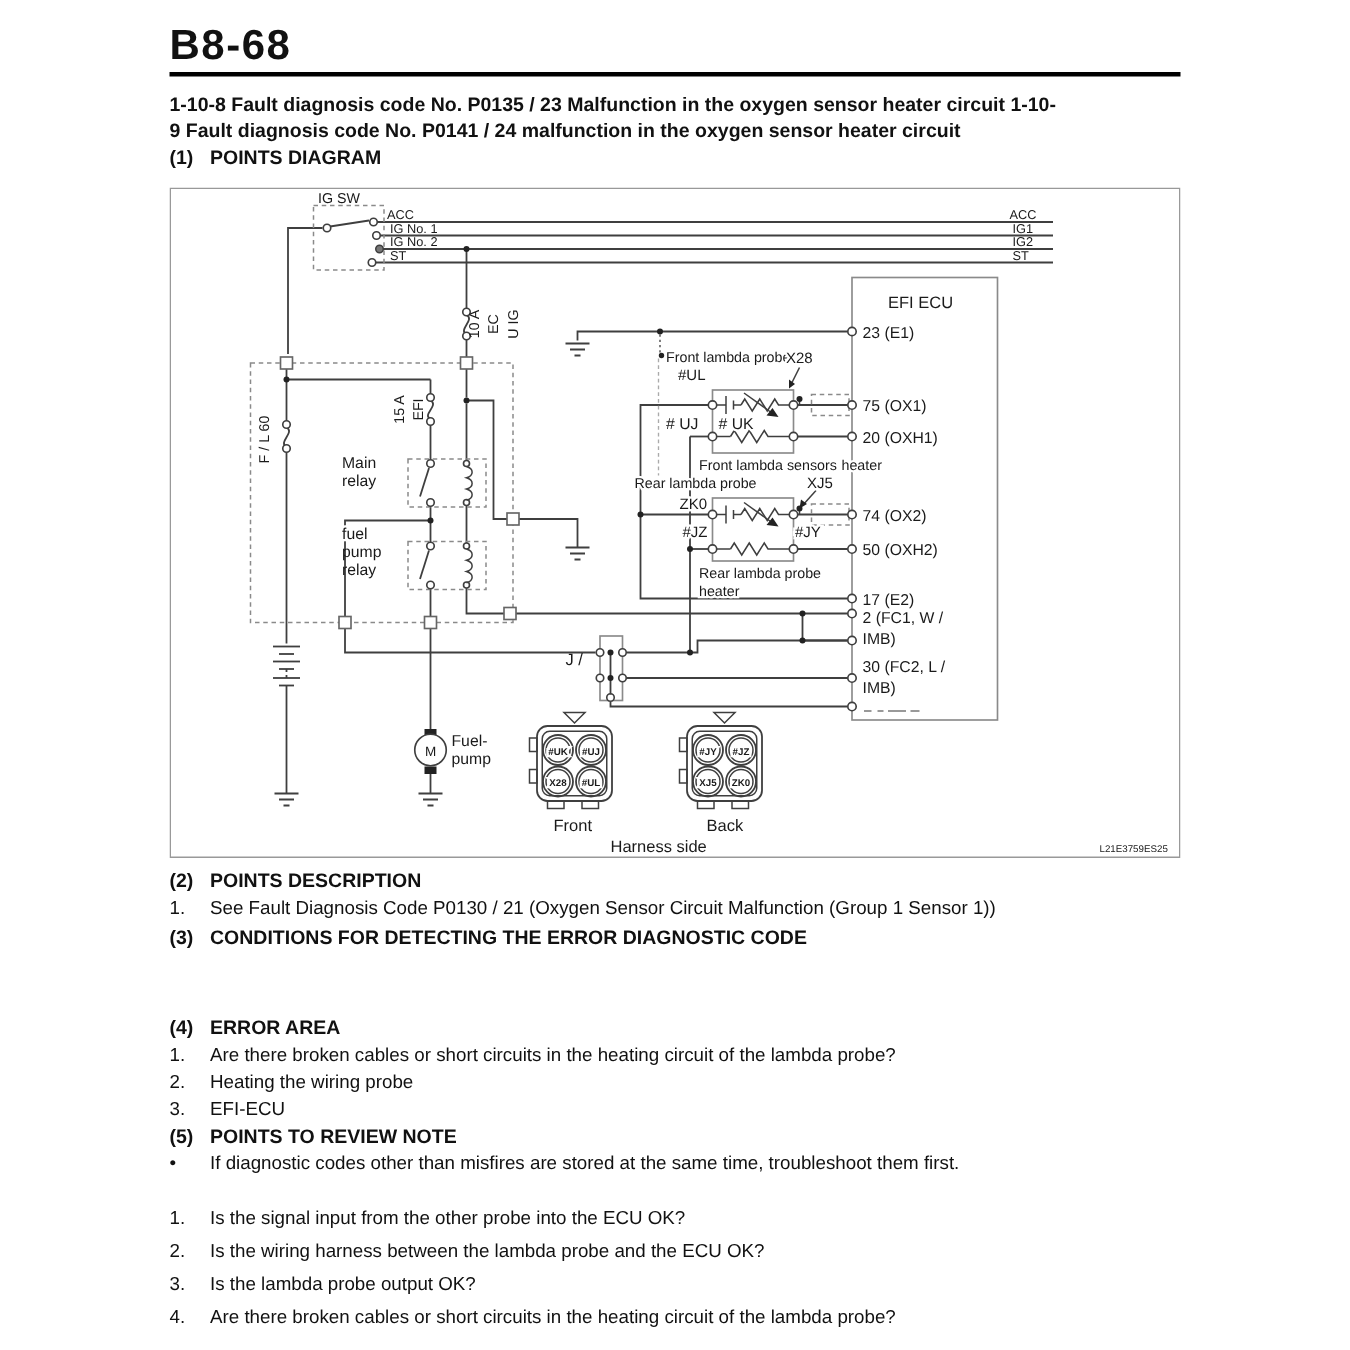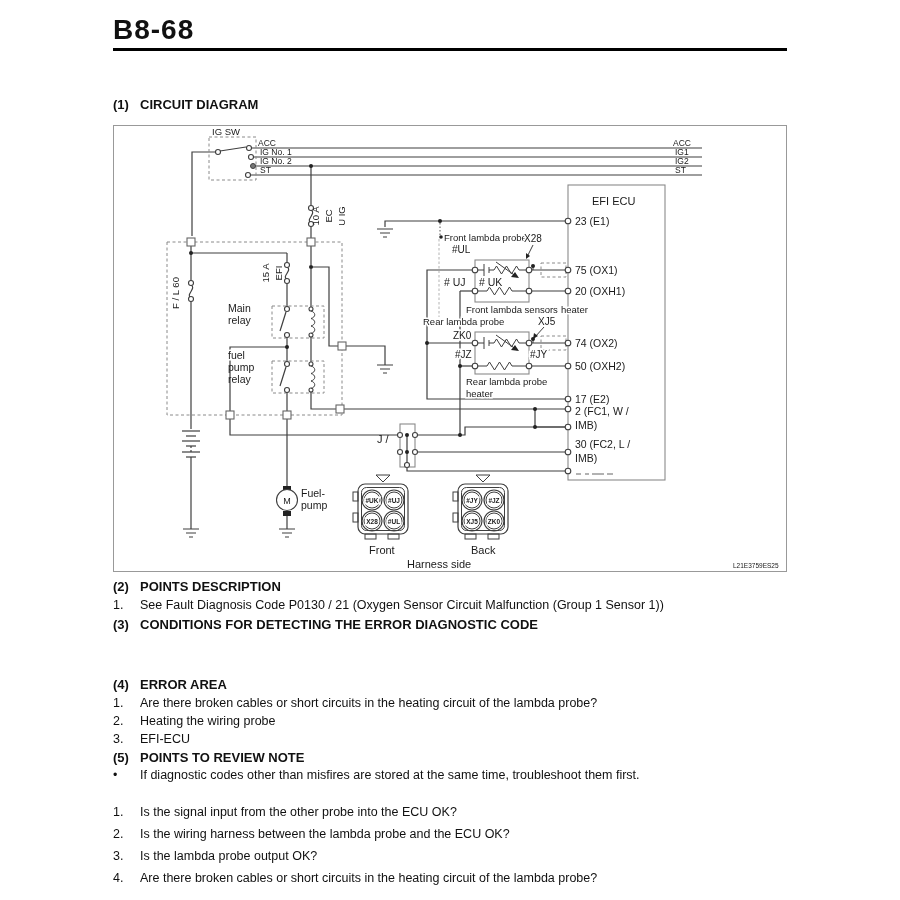--- a/index.html
+++ b/index.html
@@ -27,24 +27,26 @@
   .pin{font-size:6.5px;font-weight:bold;}
 </style>
 </head>
 <body>
 
 <div class="page">
 
   <div class="hdr">B8-68</div>
   <div class="hdr-rule"></div>
 
+  <div class="tline" style="top:62px">1-10-8  Fault diagnosis code No. P0135 / 23 Malfunction in the oxygen sensor heater circuit 1-10-</div>
+  <div class="tline" style="top:79px">9 Fault diagnosis code No. P0141 / 24 malfunction in the oxygen sensor heater circuit</div>
 
   <div class="row bold" style="top:97px">
     <span class="num">(1)</span>
-    <span>CIRCUIT DIAGRAM</span>
+    <span>POINTS DIAGRAM</span>
   </div>
 
   <svg style="position:absolute;left:113px;top:125px" width="674" height="447" viewBox="0 0 674 447">
     <rect x="0.5" y="0.5" width="673" height="446" fill="#fff" stroke="#999" stroke-width="1"></rect>
 
     <g class="w">
 
       <path d="M138,23 H589"></path>
         <path d="M140,32 H589"></path>
         <path d="M142,41 H589"></path>

